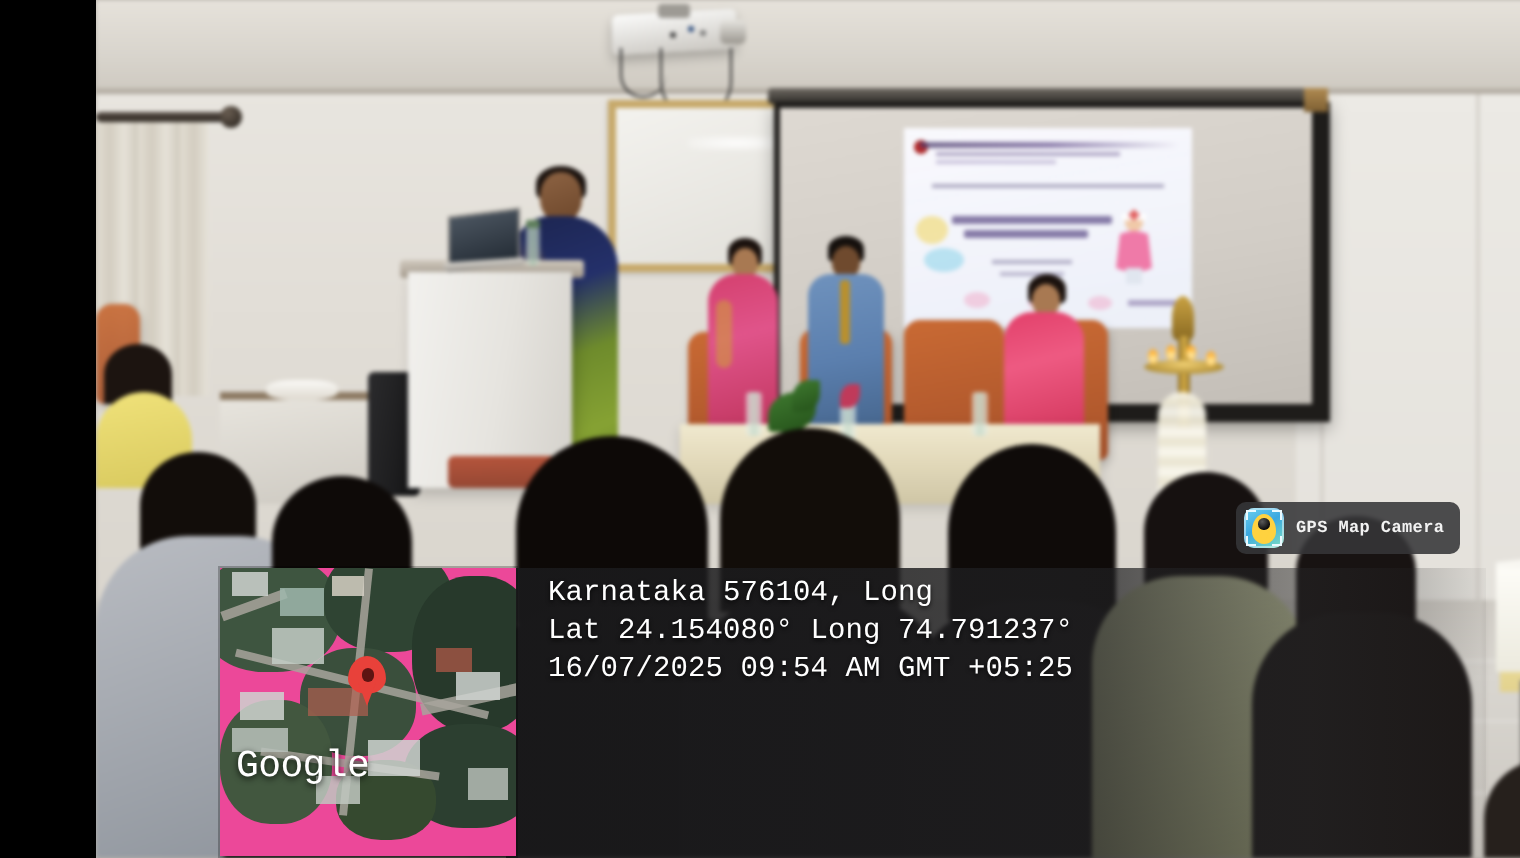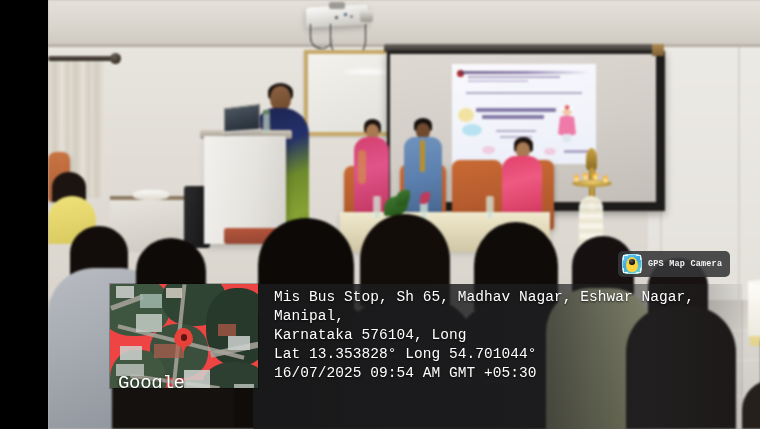--- a/index.html
+++ b/index.html
@@ -179,22 +179,22 @@
     white-space:nowrap;}
 
   .info-panel{position:absolute;left:205px;top:284px;width:490px;height:145px;
     background:linear-gradient(90deg,rgba(26,26,28,.88) 0%,rgba(30,30,32,.80) 55%,
                rgba(40,40,42,.45) 82%,rgba(50,50,52,.05) 100%);}
   .info-text{position:absolute;left:226px;top:288px;width:470px;color:#fff;
     text-shadow:0 1px 2px rgba(0,0,0,.75);}
   .info-title{font-size:23px;line-height:31px;font-weight:400;letter-spacing:.1px;}
   .info-line{font-size:14.5px;line-height:19px;font-weight:400;letter-spacing:.05px;}
 
-  .map-thumb{position:absolute;left:62px;top:284px;width:148px;height:104px;
-    overflow:hidden;background:#ef4444;box-shadow:0 0 0 1px rgba(0,0,0,.25);}
+  .map-thumb{position:absolute;left:62px;top:284px;width:148px;height:144px;
+    overflow:hidden;background:#ec4899;box-shadow:0 0 0 1px rgba(0,0,0,.25);}
   .map-veg{position:absolute;border-radius:45%;}
   .map-road{position:absolute;background:#a8a59c;opacity:.85;}
   .map-bldg{position:absolute;background:#cfd3d0;opacity:.85;}
   .map-pin{position:absolute;left:64px;top:44px;width:19px;height:19px;
     background:#e8413a;border-radius:50% 50% 50% 50%/60% 60% 40% 40%;}
   .map-pin:after{content:"";position:absolute;left:5px;top:13px;width:9px;height:12px;
     background:#e8413a;clip-path:polygon(0 0,100% 0,50% 100%);}
   .map-pin-hole{position:absolute;left:70.5px;top:50px;width:6.5px;height:6.5px;
     border-radius:50%;background:#5e1412;}
   .map-google{position:absolute;left:8px;top:88px;font-size:19px;color:#fff;font-weight:400;
@@ -412,19 +412,18 @@
     <div class="map-bldg" style="left:74px;top:86px;width:26px;height:18px"></div>
     <div class="map-bldg" style="left:48px;top:104px;width:22px;height:14px;background:#bfc7c0"></div>
     <div class="map-bldg" style="left:124px;top:100px;width:20px;height:16px;background:#b6bdb6"></div>
 
     <div class="map-pin"></div>
     <div class="map-pin-hole"></div>
     <div class="map-google">Google</div>
   </div>
 
   <div class="info-text">
-    <div class="info-line">Mis Bus Stop, Sh 65, Madhav Nagar, Eshwar Nagar, Manipal,</div>
     <div class="info-line">Karnataka 576104, Long</div>
-    <div class="info-line">Lat 13.353828° Long 54.701044°</div>
-    <div class="info-line">16/07/2025 09:54 AM GMT +05:30</div>
+    <div class="info-line">Lat 24.154080° Long 74.791237°</div>
+    <div class="info-line">16/07/2025 09:54 AM GMT +05:25</div>
   </div>
 
 </div>
 
 </body></html>

